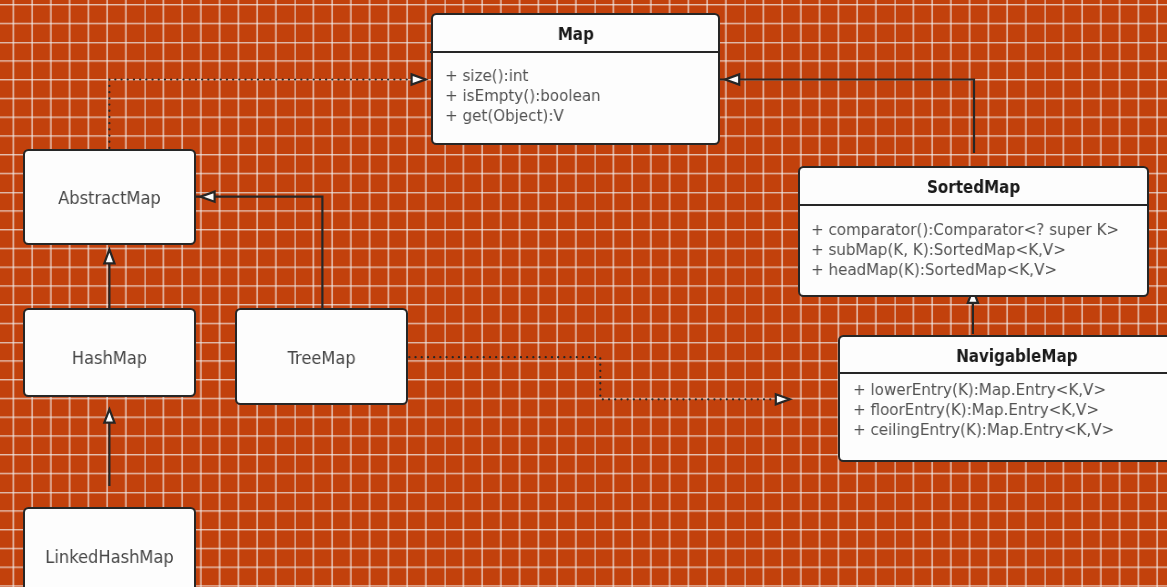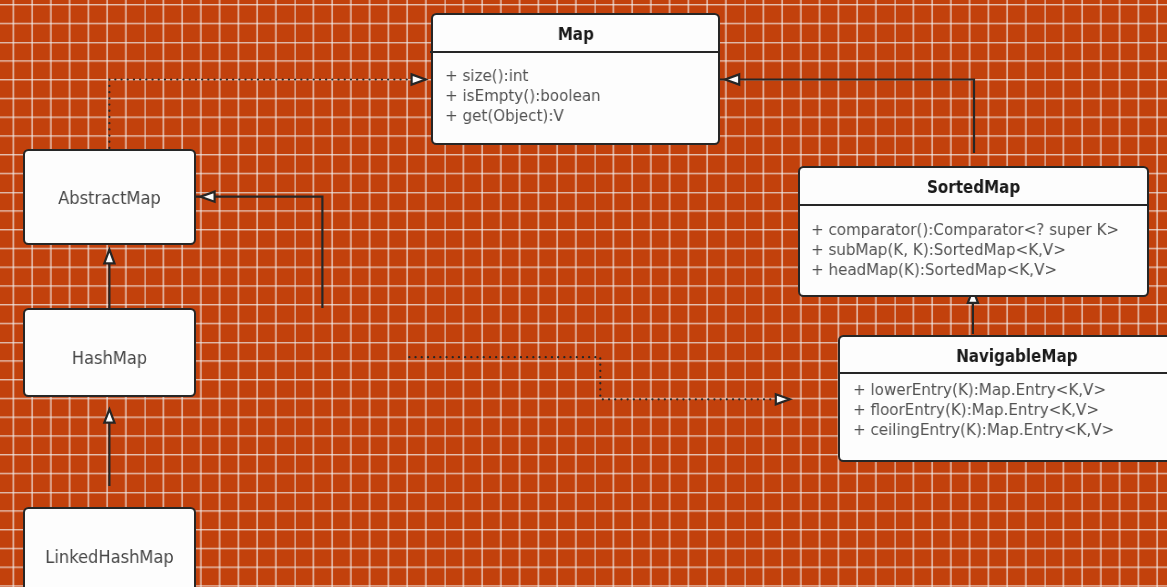--- a/index.html
+++ b/index.html
@@ -109,18 +109,21 @@
   </div>
 
   <div class="node simple" style="left:22.9px;top:148.6px;width:173px;height:96.3px;">
     <div class="node-label" style="top:37.6px;">AbstractMap</div>
   </div>
 
   <div class="node simple" style="left:22.9px;top:308.4px;width:173px;height:89px;">
     <div class="node-label" style="top:37.6px;">HashMap</div>
   </div>
 
+  <div class="node simple" style="left:235px;top:308.4px;width:173.1px;height:96.4px;">
+    <div class="node-label" style="top:37.6px;">TreeMap</div>
+  </div>
 
   <div class="node simple" style="left:22.9px;top:507px;width:173.1px;height:96.8px;">
     <div class="node-label" style="top:37.6px;">LinkedHashMap</div>
   </div>
 
 </div>
 
 </body></html>

